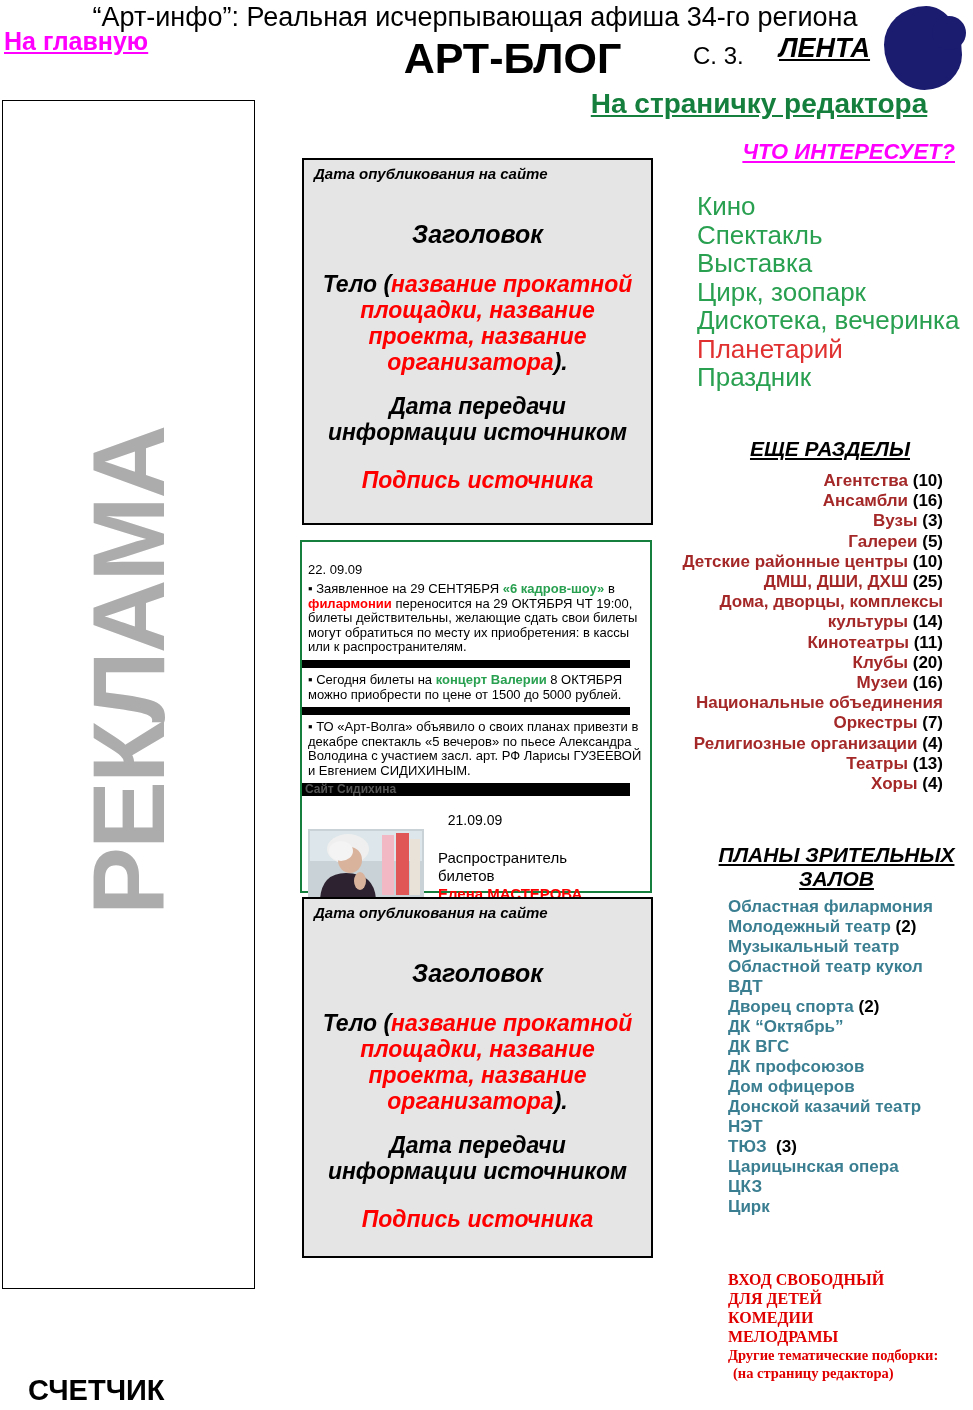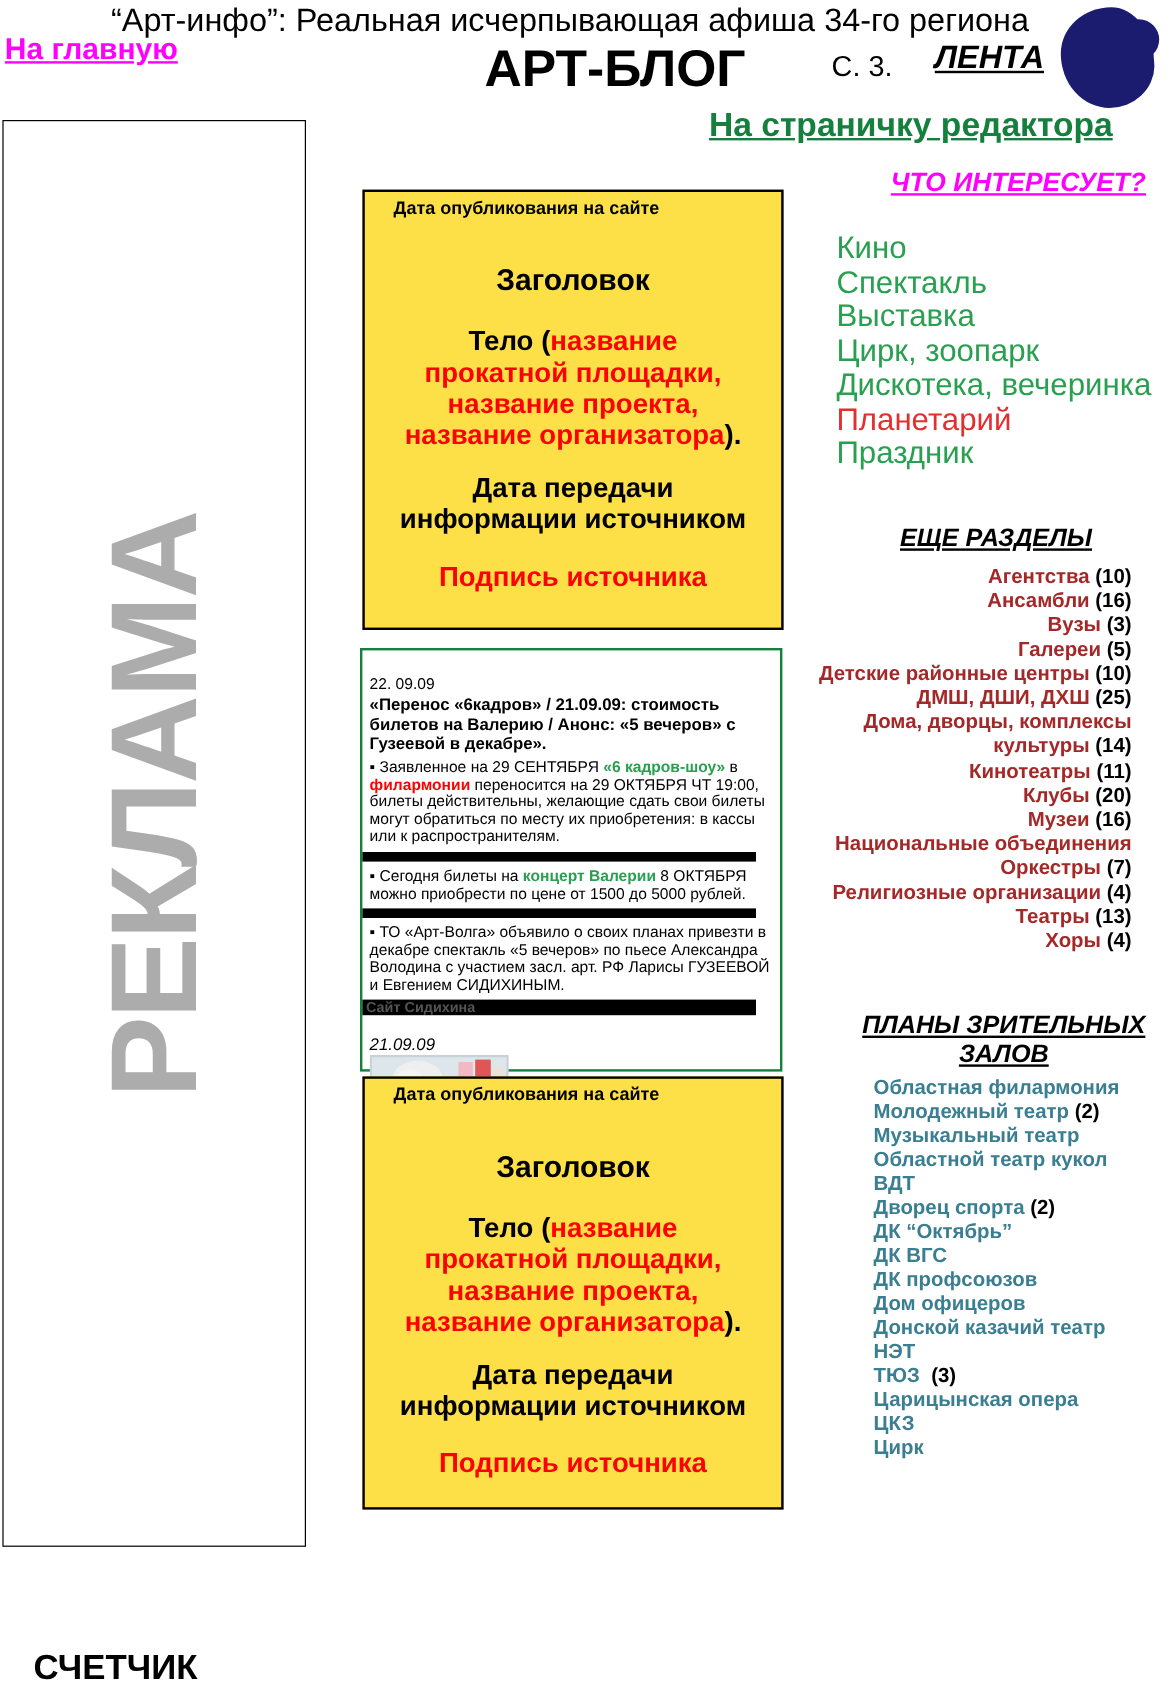--- a/index.html
+++ b/index.html
@@ -17,40 +17,40 @@
   .logo-blob { position:absolute; top:6px; left:884px; width:78px; height:84px; background:#1B1B70; border-radius:54% 46% 48% 52% / 46% 58% 42% 54%; }
   .logo-blob:after { content:""; position:absolute; right:-4px; top:10px; width:34px; height:34px; background:#1B1B70; border-radius:50%; }
   .editor-link { position:absolute; top:88px; left:583px; width:352px; text-align:center; font-size:28px; font-weight:bold; color:#15803d; text-decoration:underline; cursor:pointer; white-space:nowrap; }
   .interests-heading { position:absolute; top:139px; left:700px; right:18px; text-align:right; font-size:22px; font-weight:bold; font-style:italic; color:#FF00FF; text-decoration:underline; cursor:pointer; }
 
   
   .ad-box { position:absolute; left:2px; top:100px; width:253px; height:1189px; border:1px solid #000; background:#fff; }
   .ad-label { position:absolute; top:48%; left:50%; transform:translate(-50%,-50%) rotate(-90deg); font-size:102px; font-weight:bold; color:#ACACAC; letter-spacing:-2px; white-space:nowrap; }
 
   
-  .post-box { position:absolute; left:302px; width:351px; border:2px solid #000; background:#fde047; padding:5px 24px; }
+  .post-box { position:absolute; left:302px; width:351px; border:2px solid #000; background:#e5e5e5; padding:5px 10px;font-style:italic; }
   .post-box-1 { top:158px; height:367px; }
   .post-box-2 { top:897px; height:361px; }
   .pub-label { font-size:15px; font-weight:bold; }
   .ph-head { text-align:center; font-size:25px; font-weight:bold; margin-top:38px; }
   .ph-body { text-align:center; font-size:23px; font-weight:bold; margin-top:22px; line-height:26px; }
   .ph-transfer { text-align:center; font-size:23px; font-weight:bold; margin-top:18px; line-height:26px; }
   .ph-sign { text-align:center; font-size:23px; font-weight:bold; margin-top:22px; color:#FF0000; }
   .redtxt { color:#FF0000; }
 
   
   .news-box { position:absolute; left:300px; top:540px; width:352px; height:353px; border:2px solid #15803d; background:#fff; padding:20px 6px 0 6px; font-size:13px; }
   .news-date { font-size:13px; }
   .news-headline { font-size:14px; font-weight:bold; line-height:16px; margin-top:2px; }
   .news-para { font-size:13px; line-height:14.6px; margin-top:5px; }
   .greentxt { color:#28A050; font-weight:bold; }
   .redboldtxt { color:#FF0000; font-weight:bold; }
   .bar { height:8px; background:#000; margin:5px 0 0 -6px; width:calc(100% - 8px); }
   .bar-labeled { height:13px; background:#000; margin:4px 0 16px -6px; width:calc(100% - 8px); color:#555; font-size:12px; font-weight:bold; line-height:13px; padding-left:3px; overflow:hidden; white-space:nowrap; }
-  .source-date { text-align:left; font-size:14px; margin-top:14px; padding-right:2px;font-style:italic; }
+  .source-date { text-align:center; font-size:14px; margin-top:14px; padding-right:2px; }
   .photo-row { display:flex; margin-top:1px; }
   .photo { width:116px; height:70px; flex:0 0 auto; }
   .photo-caption { margin-left:14px; font-size:15px; line-height:18px; padding-top:20px; }
   .caption-name { color:#FF0000; font-weight:bold; }
 
   
   .category-list { position:absolute; left:697px; top:192px; }
   .cat-item { font-size:26px; line-height:28.5px; color:#28A050; cursor:pointer; }
   .cat-item.red { color:#E03030; }
 
@@ -94,21 +94,20 @@
   <div class="post-box post-box-1">
     <div class="pub-label">Дата опубликования на сайте</div>
     <div class="ph-head">Заголовок</div>
     <div class="ph-body"><span>Тело (</span><span class="redtxt">название прокатной площадки, название проекта, название организатора</span><span>).</span></div>
     <div class="ph-transfer">Дата передачи информации источником</div>
     <div class="ph-sign">Подпись источника</div>
   </div>
 
   <div class="news-box">
     <div class="news-date">22. 09.09</div>
-    <div class="news-headline">«Перенос «6кадров» /  21.09.09: стоимость билетов на Валерию /  Анонс: «5 вечеров» с Гузеевой в декабре».</div>
     <div class="news-para"><span>▪ Заявленное на 29 СЕНТЯБРЯ </span><span class="greentxt">«6 кадров-шоу»</span><span> в </span><span class="redboldtxt">филармонии</span><span> переносится на 29 ОКТЯБРЯ ЧТ 19:00, билеты действительны, желающие сдать свои билеты могут обратиться по месту их приобретения: в кассы или к распространителям.</span></div>
     <div class="bar"></div>
     <div class="news-para"><span>▪ Сегодня билеты на </span><span class="greentxt">концерт Валерии</span><span> 8 ОКТЯБРЯ можно приобрести по цене от 1500 до 5000 рублей.</span></div>
     <div class="bar"></div>
     <div class="news-para"><span>▪ ТО «Арт-Волга» объявило о своих планах привезти в декабре спектакль «5 вечеров» по пьесе Александра Володина с участием засл. арт. РФ Ларисы ГУЗЕЕВОЙ и Евгением СИДИХИНЫМ.</span></div>
     <div class="bar-labeled">Сайт Сидихина</div>
     <div class="source-date">21.09.09</div>
     <div class="photo-row">
       <svg class="photo" viewBox="0 0 116 70" xmlns="http://www.w3.org/2000/svg">
         <rect width="116" height="70" fill="#c9d2d6"></rect>
@@ -219,16 +218,30 @@
 
       <div class="ven-item"><span>ТЮЗ</span><span class="count">  (3)</span></div>
 
       <div class="ven-item"><span>Царицынская опера</span><span class="count"></span></div>
 
       <div class="ven-item"><span>ЦКЗ</span><span class="count"></span></div>
 
       <div class="ven-item"><span>Цирк</span><span class="count"></span></div>
     </div>
 
+  <div class="feature-list">
+
+      <div class="feat-item">ВХОД СВОБОДНЫЙ</div>
+
+      <div class="feat-item">ДЛЯ ДЕТЕЙ</div>
+
+      <div class="feat-item">КОМЕДИИ</div>
+
+      <div class="feat-item">МЕЛОДРАМЫ</div>
+
+      <div class="feat-item small">Другие тематические подборки:</div>
+
+      <div class="feat-item small indent">(на страницу редактора)</div>
+    </div>
 
   <div class="counter">СЧЕТЧИК</div>
 
 </div>
 
 </body></html>

